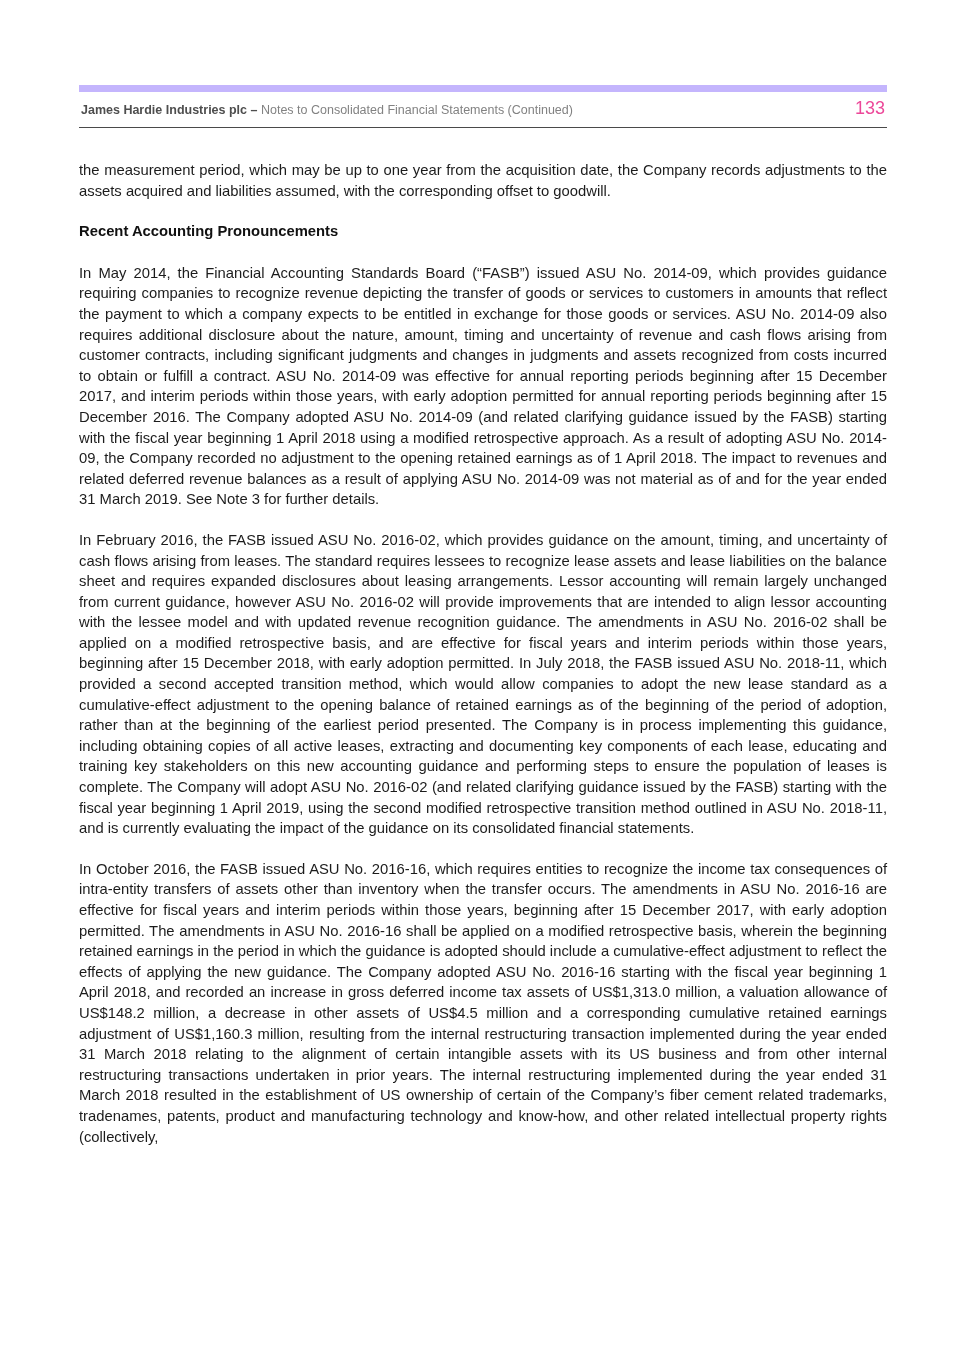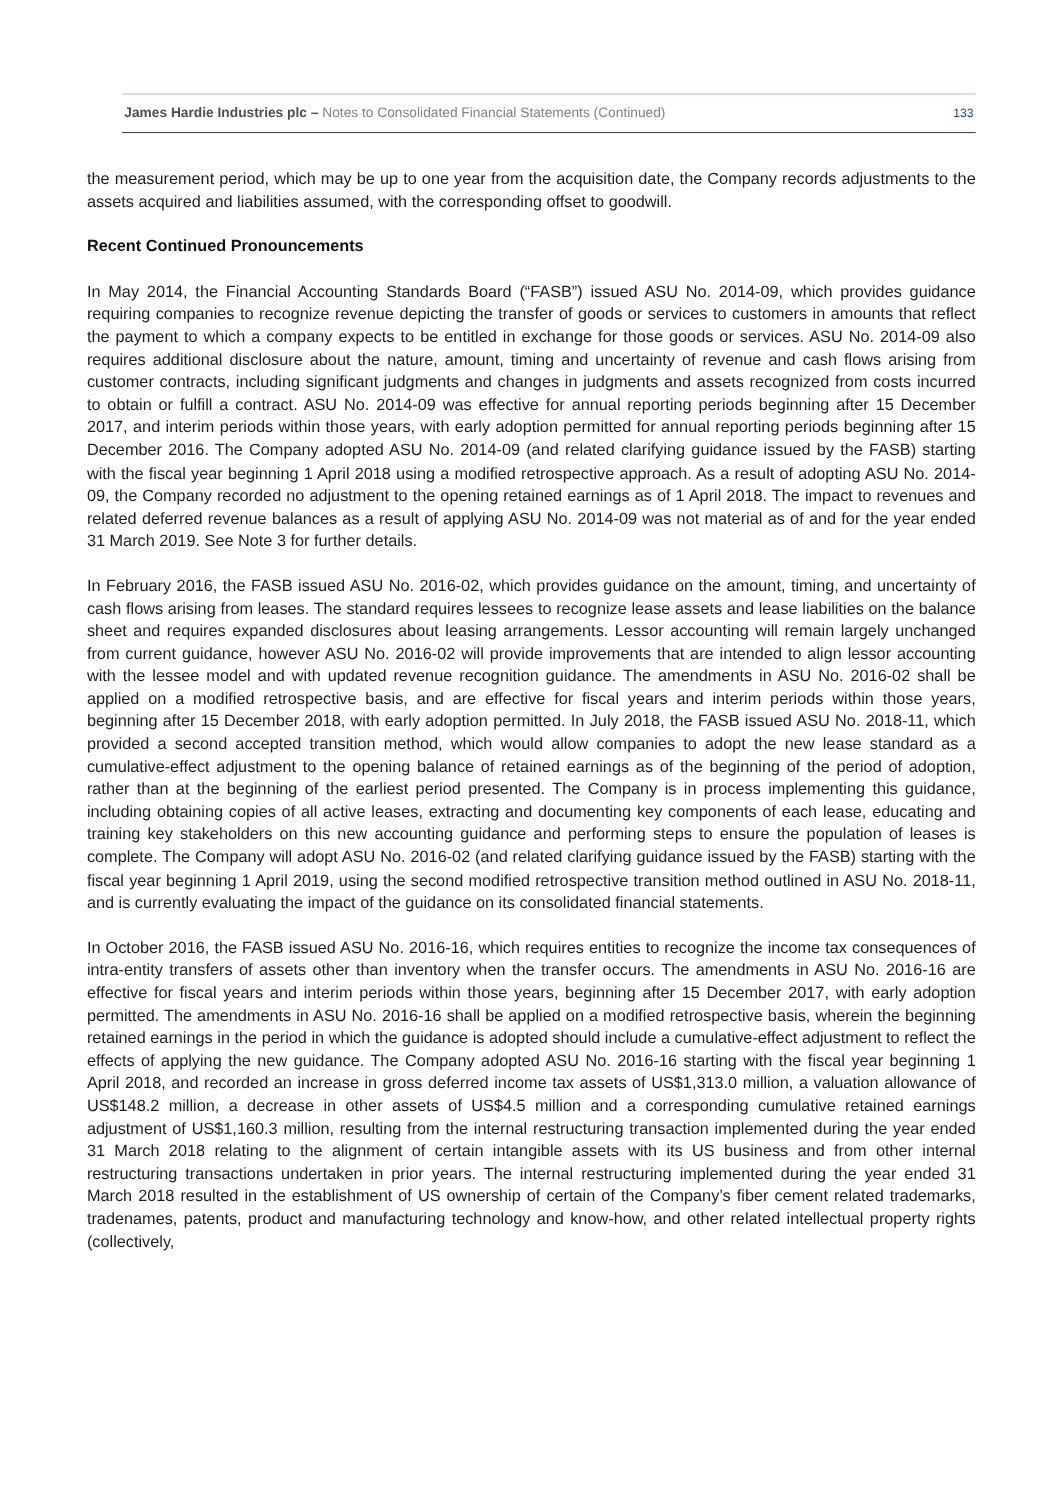--- a/index.html
+++ b/index.html
@@ -8,41 +8,40 @@
     width: 965px;
     height: 1365px;
     background: #ffffff;
     font-family: "Liberation Sans", "DejaVu Sans", sans-serif;
     overflow: hidden;
   }
   .page {
     padding: 85px 78px 0 79px;
   }
   .header {
-    border-top: 1px solid #c4b5fd;
+    border-top: 7px solid #c4b5fd;
     border-bottom: 1px solid #4a4a4a;
     display: flex;
     justify-content: space-between;
     align-items: baseline;
     padding: 9px 2px 9px 2px;
     font-size: 12.5px;
     line-height: 15px;
     color: #828282;
-    margin-left: 32px;
   }
   .header .brand {
     font-weight: 700;
     color: #4e4e4e;
   }
   .header .doc-title {
     color: #828282;
   }
   .page-number {
-    color: #0c4a6e;
-    font-size: 11px;
+    color: #ec4899;
+    font-size: 18px;
   }
   .doc-body {
     padding-top: 20px;
     font-size: 14.8px;
     line-height: 20.6px;
     color: #1c1c1c;
   }
   .doc-body p {
     margin: 12px 0 20px 0;
     text-align: justify;
@@ -64,21 +63,21 @@
     <div class="header-left">
       <span class="brand">James Hardie Industries plc –</span>
       <span class="doc-title">Notes to Consolidated Financial Statements (Continued)</span>
     </div>
     <div class="page-number">133</div>
   </div>
 
   <div class="doc-body">
     <p>the measurement period, which may be up to one year from the acquisition date, the Company records adjustments to the assets acquired and liabilities assumed, with the corresponding offset to goodwill.</p>
 
-    <h2>Recent Continued Pronouncements</h2>
+    <h2>Recent Accounting Pronouncements</h2>
 
     <p>In May 2014, the Financial Accounting Standards Board (“FASB”) issued ASU No. 2014-09, which provides guidance requiring companies to recognize revenue depicting the transfer of goods or services to customers in amounts that reflect the payment to which a company expects to be entitled in exchange for those goods or services. ASU No. 2014-09 also requires additional disclosure about the nature, amount, timing and uncertainty of revenue and cash flows arising from customer contracts, including significant judgments and changes in judgments and assets recognized from costs incurred to obtain or fulfill a contract. ASU No. 2014-09 was effective for annual reporting periods beginning after 15 December 2017, and interim periods within those years, with early adoption permitted for annual reporting periods beginning after 15 December 2016. The Company adopted ASU No. 2014-09 (and related clarifying guidance issued by the FASB) starting with the fiscal year beginning 1 April 2018 using a modified retrospective approach. As a result of adopting ASU No. 2014-09, the Company recorded no adjustment to the opening retained earnings as of 1 April 2018. The impact to revenues and related deferred revenue balances as a result of applying ASU No. 2014-09 was not material as of and for the year ended 31 March 2019. See Note 3 for further details.</p>
 
     <p>In February 2016, the FASB issued ASU No. 2016-02, which provides guidance on the amount, timing, and uncertainty of cash flows arising from leases. The standard requires lessees to recognize lease assets and lease liabilities on the balance sheet and requires expanded disclosures about leasing arrangements. Lessor accounting will remain largely unchanged from current guidance, however ASU No. 2016-02 will provide improvements that are intended to align lessor accounting with the lessee model and with updated revenue recognition guidance. The amendments in ASU No. 2016-02 shall be applied on a modified retrospective basis, and are effective for fiscal years and interim periods within those years, beginning after 15 December 2018, with early adoption permitted. In July 2018, the FASB issued ASU No. 2018-11, which provided a second accepted transition method, which would allow companies to adopt the new lease standard as a cumulative-effect adjustment to the opening balance of retained earnings as of the beginning of the period of adoption, rather than at the beginning of the earliest period presented. The Company is in process implementing this guidance, including obtaining copies of all active leases, extracting and documenting key components of each lease, educating and training key stakeholders on this new accounting guidance and performing steps to ensure the population of leases is complete. The Company will adopt ASU No. 2016-02 (and related clarifying guidance issued by the FASB) starting with the fiscal year beginning 1 April 2019, using the second modified retrospective transition method outlined in ASU No. 2018-11, and is currently evaluating the impact of the guidance on its consolidated financial statements.</p>
 
     <p>In October 2016, the FASB issued ASU No. 2016-16, which requires entities to recognize the income tax consequences of intra-entity transfers of assets other than inventory when the transfer occurs. The amendments in ASU No. 2016-16 are effective for fiscal years and interim periods within those years, beginning after 15 December 2017, with early adoption permitted. The amendments in ASU No. 2016-16 shall be applied on a modified retrospective basis, wherein the beginning retained earnings in the period in which the guidance is adopted should include a cumulative-effect adjustment to reflect the effects of applying the new guidance. The Company adopted ASU No. 2016-16 starting with the fiscal year beginning 1 April 2018, and recorded an increase in gross deferred income tax assets of US$1,313.0 million, a valuation allowance of US$148.2 million, a decrease in other assets of US$4.5 million and a corresponding cumulative retained earnings adjustment of US$1,160.3 million, resulting from the internal restructuring transaction implemented during the year ended 31 March 2018 relating to the alignment of certain intangible assets with its US business and from other internal restructuring transactions undertaken in prior years. The internal restructuring implemented during the year ended 31 March 2018 resulted in the establishment of US ownership of certain of the Company’s fiber cement related trademarks, tradenames, patents, product and manufacturing technology and know-how, and other related intellectual property rights (collectively,</p>
   </div>
 
 </div>
 

